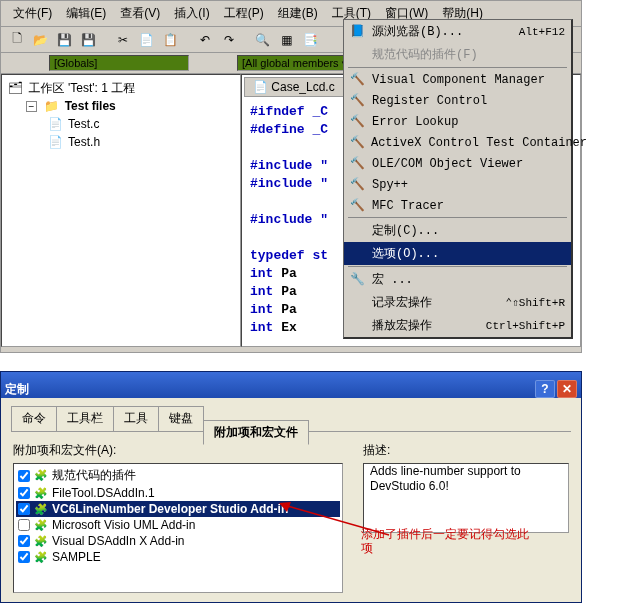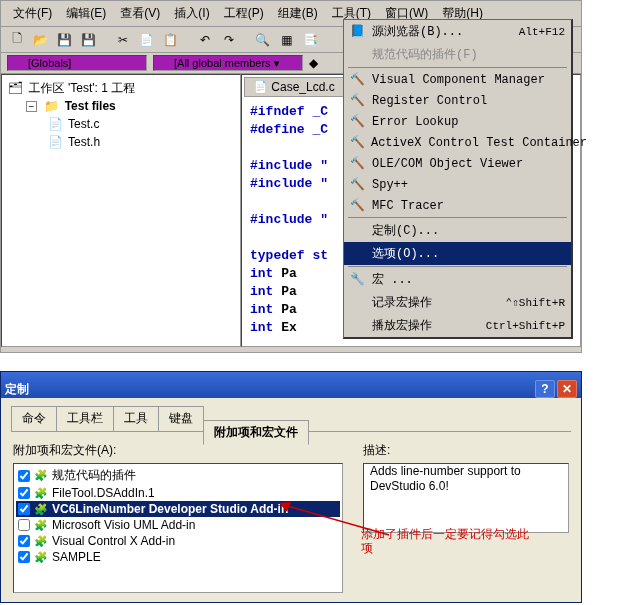--- a/index.html
+++ b/index.html
@@ -6,21 +6,21 @@
   body { font-family: "Microsoft YaHei", sans-serif; font-size: 12px; background: #fff; }
   
   
   .top-window { position: relative; width: 582px; height: 353px; border: 1px solid #999; background: #d4d0c8; }
   .menubar { display: flex; background: #d4d0c8; padding: 2px 6px; border-bottom: 1px solid #999; gap: 2px; }
   .menubar span { padding: 2px 6px; cursor: default; }
   .toolbar { display: flex; background: #d4d0c8; padding: 2px 6px; border-bottom: 1px solid #999; gap: 4px; align-items: center; height: 26px; }
   .toolbar .tbtn { width: 20px; height: 20px; display: flex; align-items: center; justify-content: center; border: 1px solid transparent; cursor: pointer; }
   .toolbar .sep { width: 6px; }
   .combos { display: flex; background: #d4d0c8; padding: 2px 6px; border-bottom: 1px solid #999; gap: 6px; align-items: center; }
-  .combos input { font-size: 11px; padding: 1px 20px; border: 1px inset #999; background: #a21caf; }
+  .combos input { font-size: 11px; padding: 1px 4px; border: 1px inset #999; background: #4d7c0f; margin-left: 42px; }
   
   .workspace { display: flex; height: calc(100% - 78px); }
   .tree-panel { width: 240px; border: 1px inset #999; background: #fff; padding: 4px; overflow: hidden; }
   .tree-node { white-space: nowrap; line-height: 18px; }
   .tree-node .exp { display: inline-block; width: 11px; height: 11px; border: 1px solid #888; text-align: center; line-height: 9px; font-size: 10px; margin-right: 2px; cursor: pointer; }
   .tree-node .icon { margin: 0 2px; }
   .tree-children { padding-left: 20px; }
   
   .code-panel { flex: 1; border: 1px inset #999; background: #fff; position: relative; overflow: hidden; }
   .code-tab { display: inline-block; padding: 2px 8px; border: 1px solid #999; background: #d4d0c8; margin: 2px 0 0 2px; font-size: 12px; }
@@ -247,21 +247,21 @@
             <span style="font-weight: bold;">VC6LineNumber Developer Studio Add-in</span>
           </div>
           <div class="listrow">
             <input type="checkbox" style="">
             <span class="li-icon">🧩</span>
             <span>Microsoft Visio UML Add-in</span>
           </div>
           <div class="listrow">
             <input type="checkbox" checked="" style="">
             <span class="li-icon">🧩</span>
-            <span>Visual Control X Add-in</span>
+            <span>Visual DSAddIn X Add-in</span>
           </div>
           <div class="listrow">
             <input type="checkbox" checked="" style="">
             <span class="li-icon">🧩</span>
             <span>SAMPLE</span>
           </div>
         </div>
     </div>
     <div class="right-group">
       <div class="label">描述:</div>

